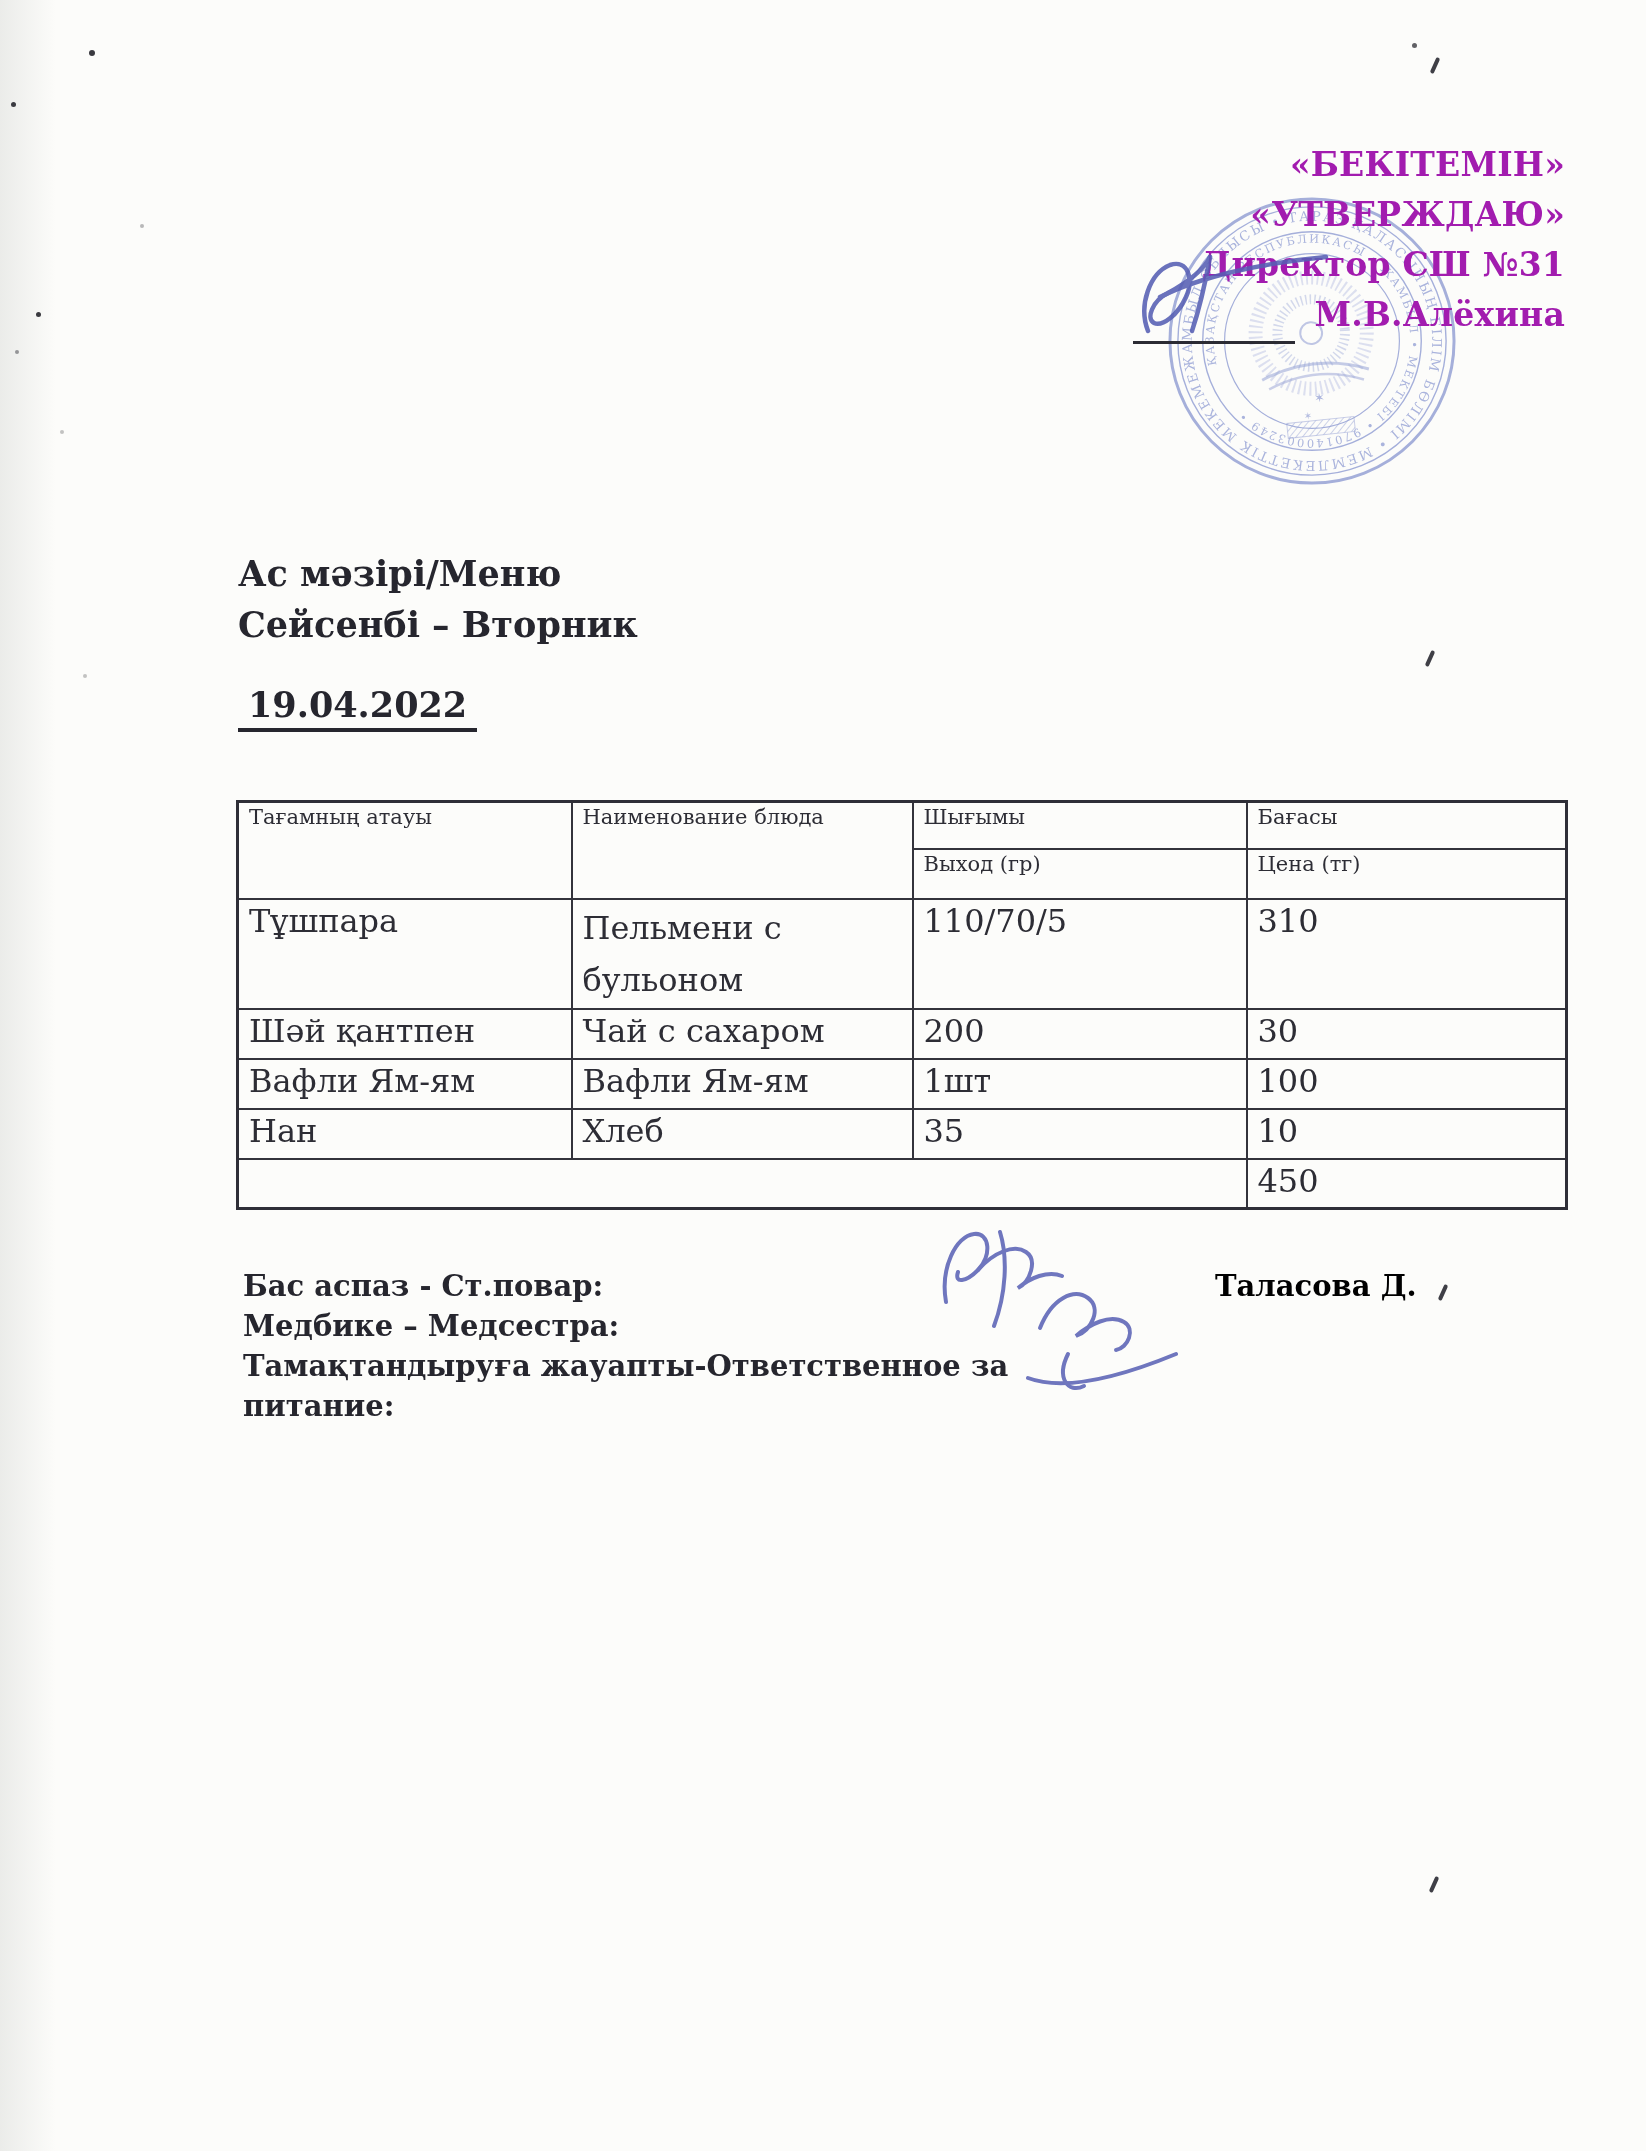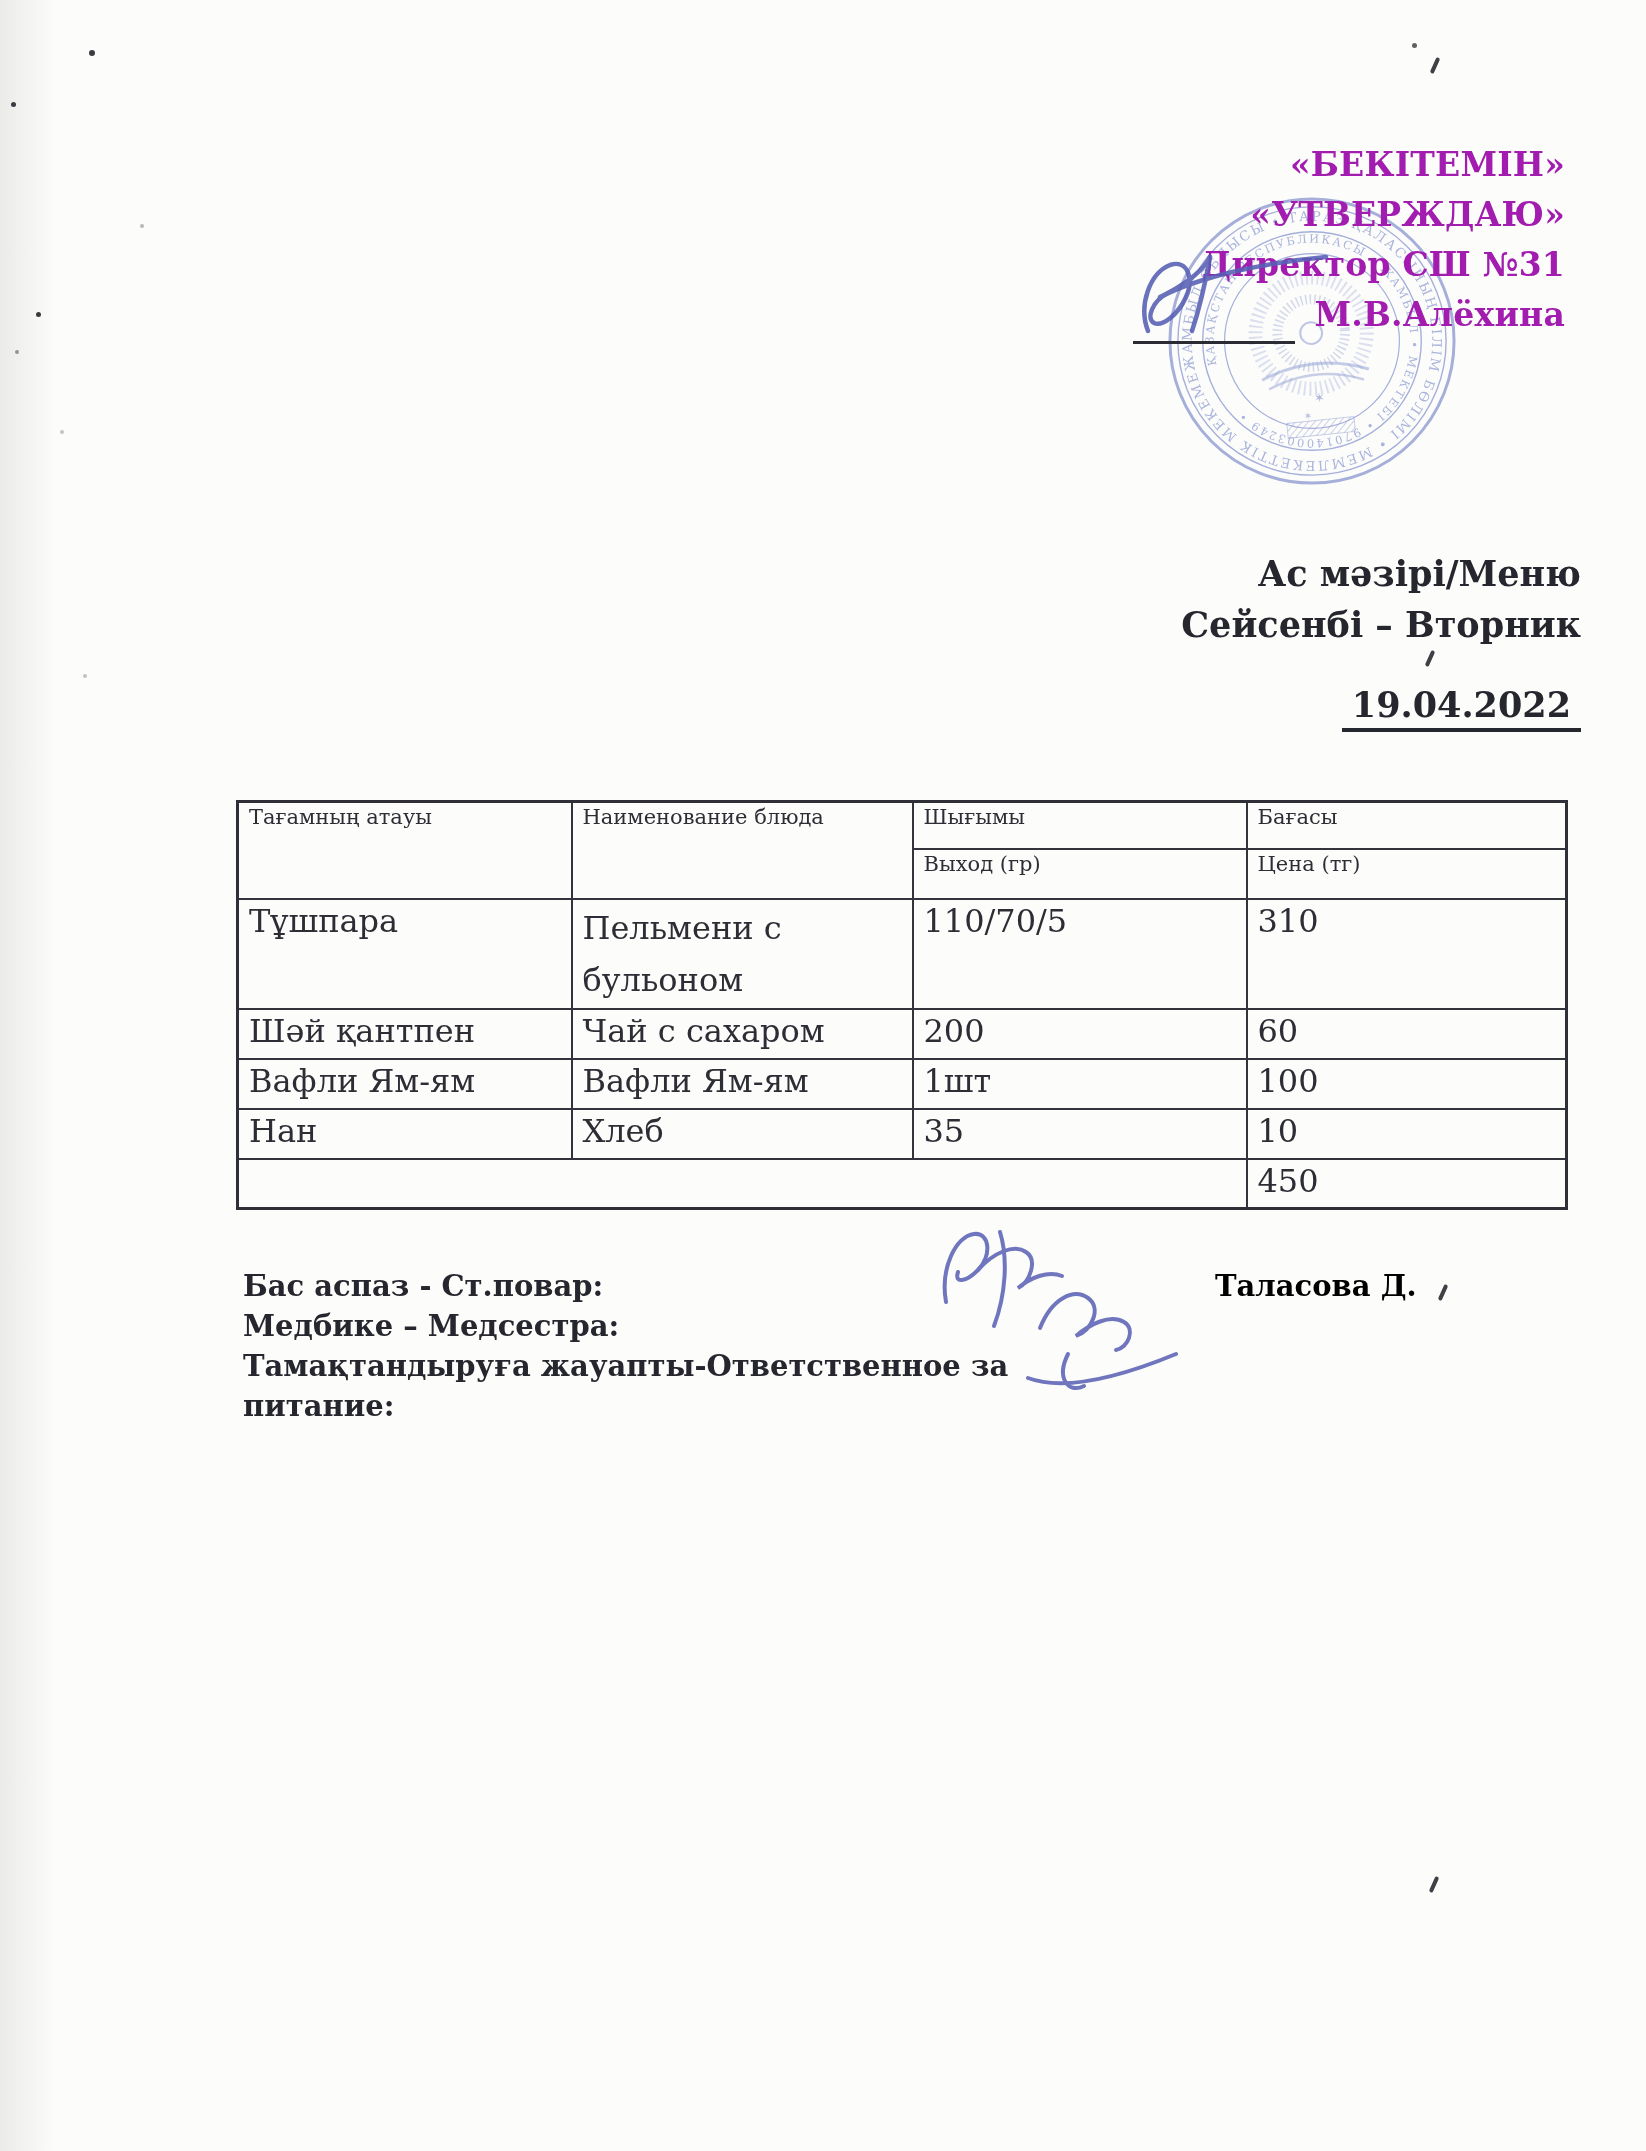--- a/index.html
+++ b/index.html
@@ -31,22 +31,22 @@
     position:absolute;left:1133px;top:341px;width:162px;height:3px;
     background:#2b2b33;z-index:2;
   }
   
   .stamp{position:absolute;left:1163px;top:192px;width:298px;height:298px;z-index:1;
     filter:blur(0.4px);opacity:0.92;}
   
   .head-sig{position:absolute;left:1130px;top:235px;width:230px;height:120px;z-index:3;}
   
   .title-block{
-    position:absolute;left:252px;top:548px;width:1329px;
-    text-align:right;font-weight:bold;color:#26262e;
+    position:absolute;left:238px;top:548px;width:1329px;
+    text-align:left;font-weight:bold;color:#26262e;
   }
   .title-block .t-line{font-size:35px;line-height:51px;}
   .title-date{display:inline-block;font-size:35px;margin-top:34px;
     border-bottom:4px solid #26262e;padding:0 10px 3px 10px;}
   
   .menu-table{
     position:absolute;left:236px;top:800px;width:1329px;
     border-collapse:collapse;table-layout:fixed;
     font-size:32px;color:#2d2d35;
   }
@@ -168,21 +168,21 @@
         <td>Тұшпара</td>
         <td class="preline">Пельмени с
 бульоном</td>
         <td class="num">110/70/5</td>
         <td class="num num-right">310</td>
       </tr>
       <tr class="brow">
         <td>Шәй қантпен</td>
         <td>Чай с сахаром</td>
         <td class="num">200</td>
-        <td class="num num-right">60</td>
+        <td class="num num-right">30</td>
       </tr>
       <tr class="brow">
         <td>Вафли Ям-ям</td>
         <td>Вафли Ям-ям</td>
         <td class="num">1шт</td>
         <td class="num num-right">100</td>
       </tr>
       <tr class="brow">
         <td>Нан</td>
         <td>Хлеб</td>

